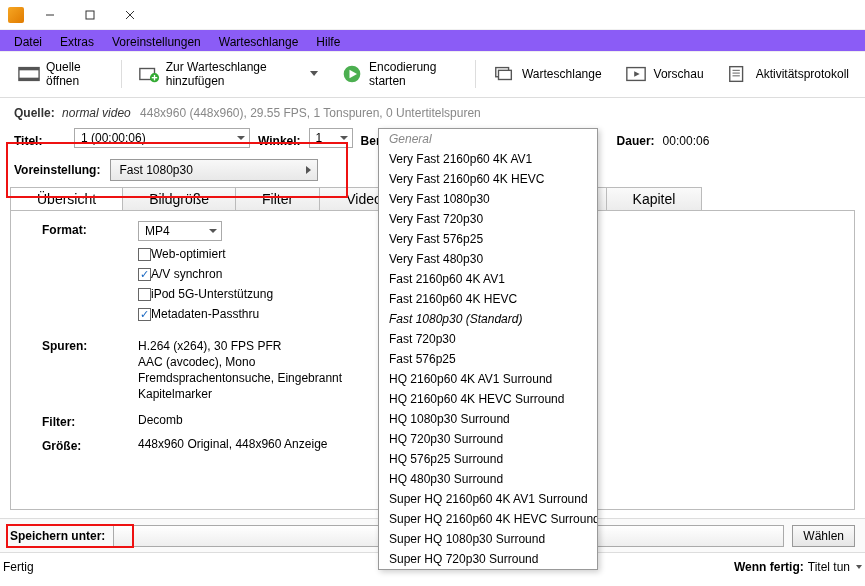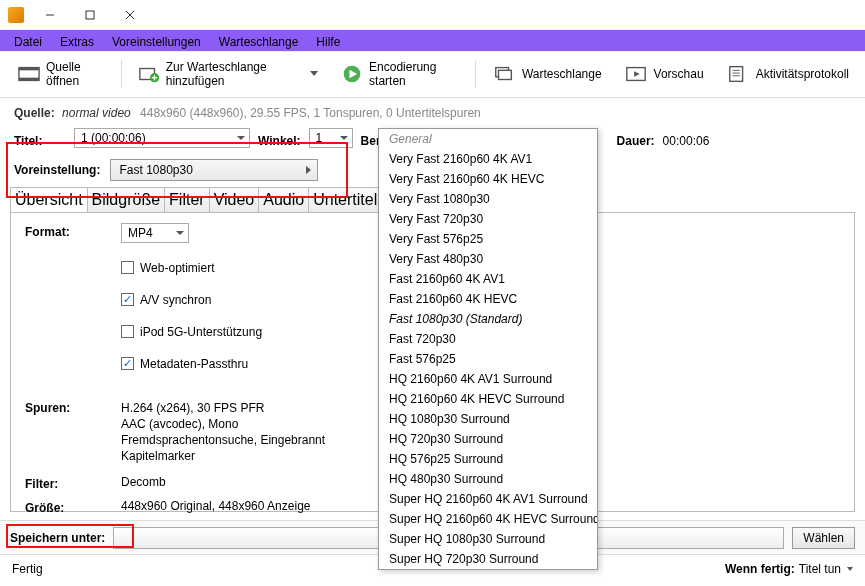--- a/index.html
+++ b/index.html
@@ -40,38 +40,38 @@
 
 .red-box1 { position:absolute; border:2px solid #e11; left:6px; top:142px; width:342px; height:56px; pointer-events:none;}
 .red-box2 { position:absolute; border:2px solid #e11; left:6px; top:524px; width:128px; height:24px; pointer-events:none;}
 
 .presetsrow { display:flex; align-items:center; padding: 3px 14px 4px; gap:10px;}
 .presetsrow .lbl { font-weight:bold;}
 .presetbar { flex:0 0 208px; border:1px solid #999; background:linear-gradient(#f8f8f8,#e8e8e8); height:22px; display:flex; align-items:center; padding: 0 10px 0 8px; position:relative;}
 .presetbar::after{content:""; position:absolute; right:6px; top:50%; margin-top:-4px; border-top:4px solid transparent; border-bottom:4px solid transparent; border-left:5px solid #555;}
 
 .tabs { display:flex; padding: 2px 10px 0; }
-.tab { border:1px solid #bbb; border-bottom:none; padding:3px 4px; background:linear-gradient(#fafafa,#ececec); margin-right:-1px; font-size:16px;}
+.tab { border:1px solid #bbb; border-bottom:none; padding:3px 26px; background:linear-gradient(#fafafa,#ececec); margin-right:-1px; font-size:14px;}
 .tab.active { background:#fff; }
 
-.tabbody { border:1px solid #bbb; margin:0 10px 8px; padding: 10px 14px 14px; height: 300px; position:relative; }
+.tabbody { border:1px solid #bbb; margin:0 10px 8px; padding: 10px 31px 14px; height: 300px; position:relative; }
 .row { display:flex; align-items:flex-start; margin-bottom:4px;}
 .row .rl { width: 96px; font-weight:bold; padding-top:2px;}
 .row .rv { flex:1; }
-.fmt { width:68px; }
-.chk { display:flex; align-items:flex-start; gap:6px; margin:18px 0;}
+.fmt { width:84px; }
+.chk { display:flex; align-items:flex-end; gap:0; margin:6px 0;}
 .chk .box { width:13px; height:13px; border:1px solid #666; display:flex; align-items:center; justify-content:center; color:#1565c0; font-size:11px; line-height:1;}
 .spuren div { margin:2px 0;}
 
 .saveRow { display:flex; align-items:center; padding:4px 10px; gap:8px; border-top:1px solid #ddd; background:#fafafa; height:34px;}
 .saveRow .lbl { font-weight:bold;}
 .saveRow .pathbox { flex:1; height:22px; border:1px solid #aaa; background:linear-gradient(#fff,#eee);}
 .saveRow .btn { border:1px solid #999; background:linear-gradient(#fafafa,#e6e6e6); padding:2px 10px; height:22px; display:flex; align-items:center;}
 
-.statusbar{ display:flex; align-items:center; padding:4px 12px; height:28px; border-top:1px solid #ddd; justify-content:space-between;}
+.statusbar{ display:flex; align-items:center; padding:4px 3px; height:28px; border-top:1px solid #ddd; justify-content:space-between;}
 .statusbar .right{ display:flex; align-items:center; gap:4px;}
 .statusbar .dd2{position:relative; padding-right:12px;}
 .statusbar .dd2::after{content:""; position:absolute; right:0; top:50%; margin-top:-2px; border-left:3px solid transparent; border-right:3px solid transparent; border-top:4px solid #555;}
 
 .dropdown { position:absolute; top:128px; left:378px; width:220px; background:#fff; border:1px solid #999; max-height:458px; overflow:hidden; box-shadow:2px 2px 6px rgba(0,0,0,0.2); z-index:10;}
 .dropdown .hdr { color:#888; padding:3px 10px; font-style:italic;}
 .dropdown .opt { padding:3px 10px; white-space:nowrap;}
 .dropdown .opt.current { font-style:italic;}
 </style>
 </head>

